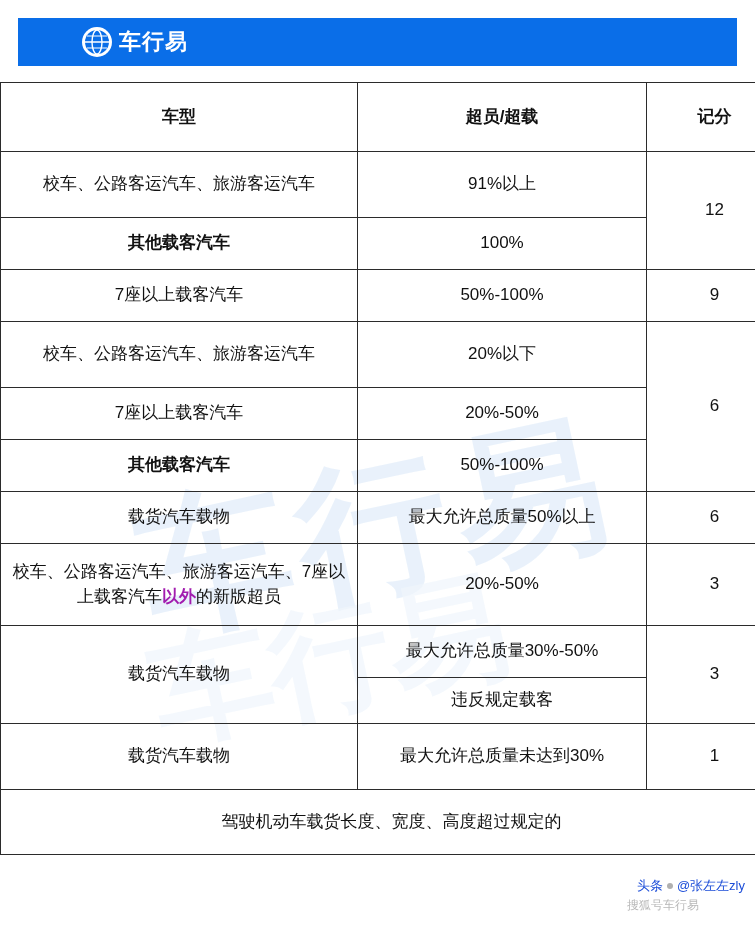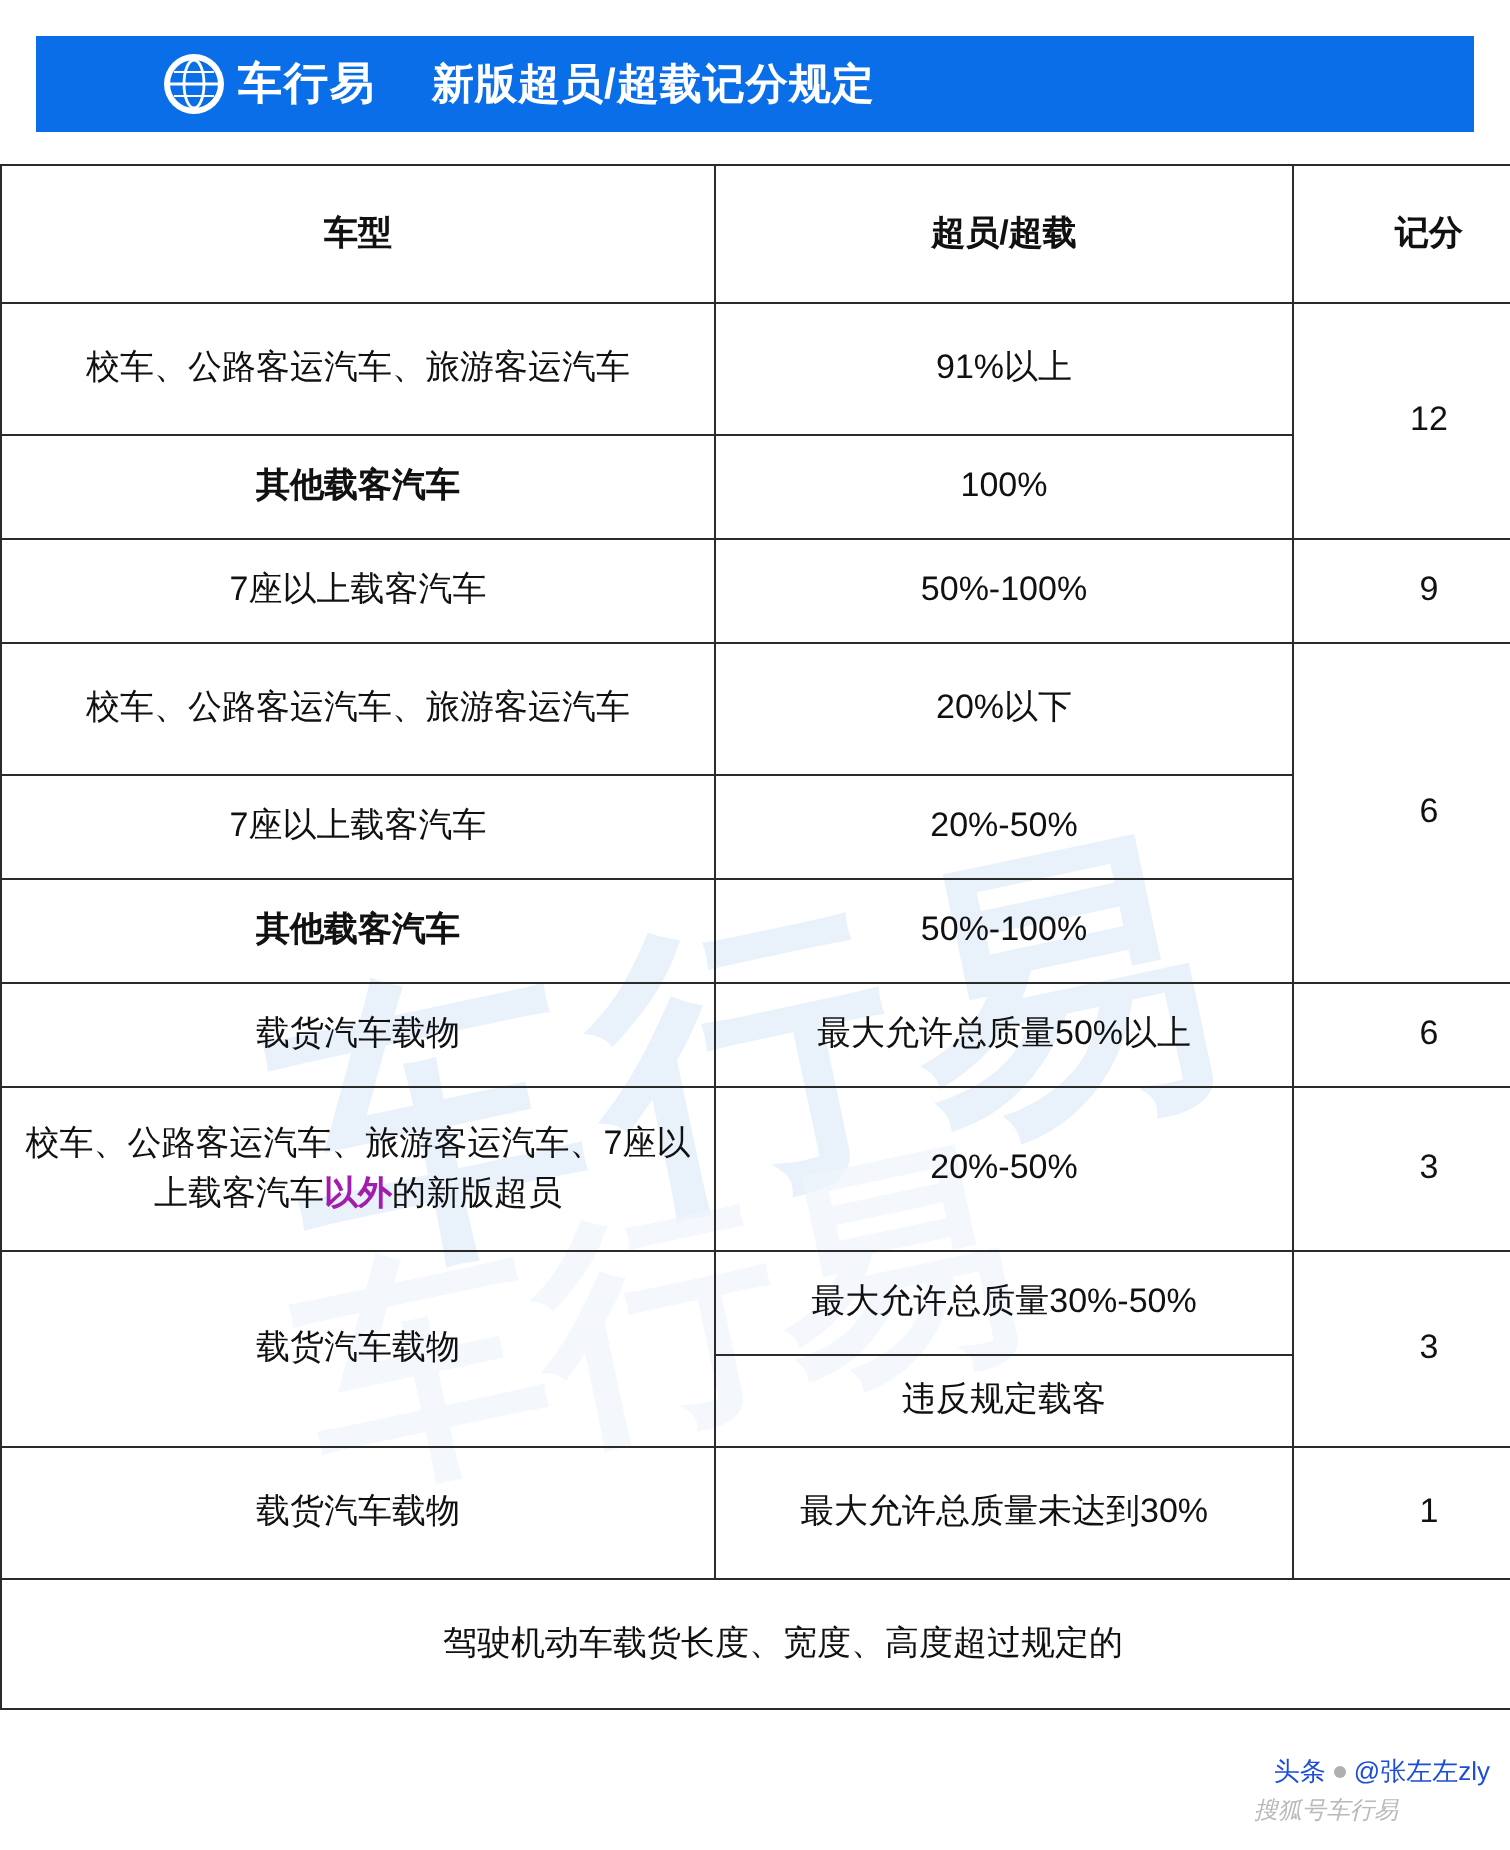--- a/index.html
+++ b/index.html
@@ -163,21 +163,20 @@
     vertical-align: middle;
   }
   .attrib2 {
     position: absolute;
     right: 56px;
     bottom: 11px;
     font-size: 12px;
     color: #b9b9b9;
     z-index: 5;
     white-space: nowrap;
-    font-style: italic;
   }
 </style>
 </head>
 <body>
 
 <div class="watermark">
   <div class="watermark-text">车行易</div>
   <div class="watermark-sub">车行易</div>
 </div>
 
@@ -188,21 +187,20 @@
         <circle cx="15" cy="15" r="14" fill="#ffffff"></circle>
         <circle cx="15" cy="15" r="12" fill="#0a6ee8"></circle>
         <ellipse cx="15" cy="15" rx="5" ry="12" fill="none" stroke="#ffffff" stroke-width="1.4"></ellipse>
         <line x1="3" y1="15" x2="27" y2="15" stroke="#ffffff" stroke-width="1.4"></line>
         <line x1="5" y1="9" x2="25" y2="9" stroke="#ffffff" stroke-width="1.1"></line>
         <line x1="5" y1="21" x2="25" y2="21" stroke="#ffffff" stroke-width="1.1"></line>
       </svg>
     </span>
     <span class="logo-text">车行易</span>
   </div>
-  <div class="header-title">新版超员/超载记分规定</div>
 </div>
 
 <div class="table-wrap">
   <table class="main">
     <tbody>
       <tr class="hdr">
         <td class="col-type">车型</td>
         <td class="col-value">超员/超载</td>
         <td class="col-points">记分</td>
       </tr>

